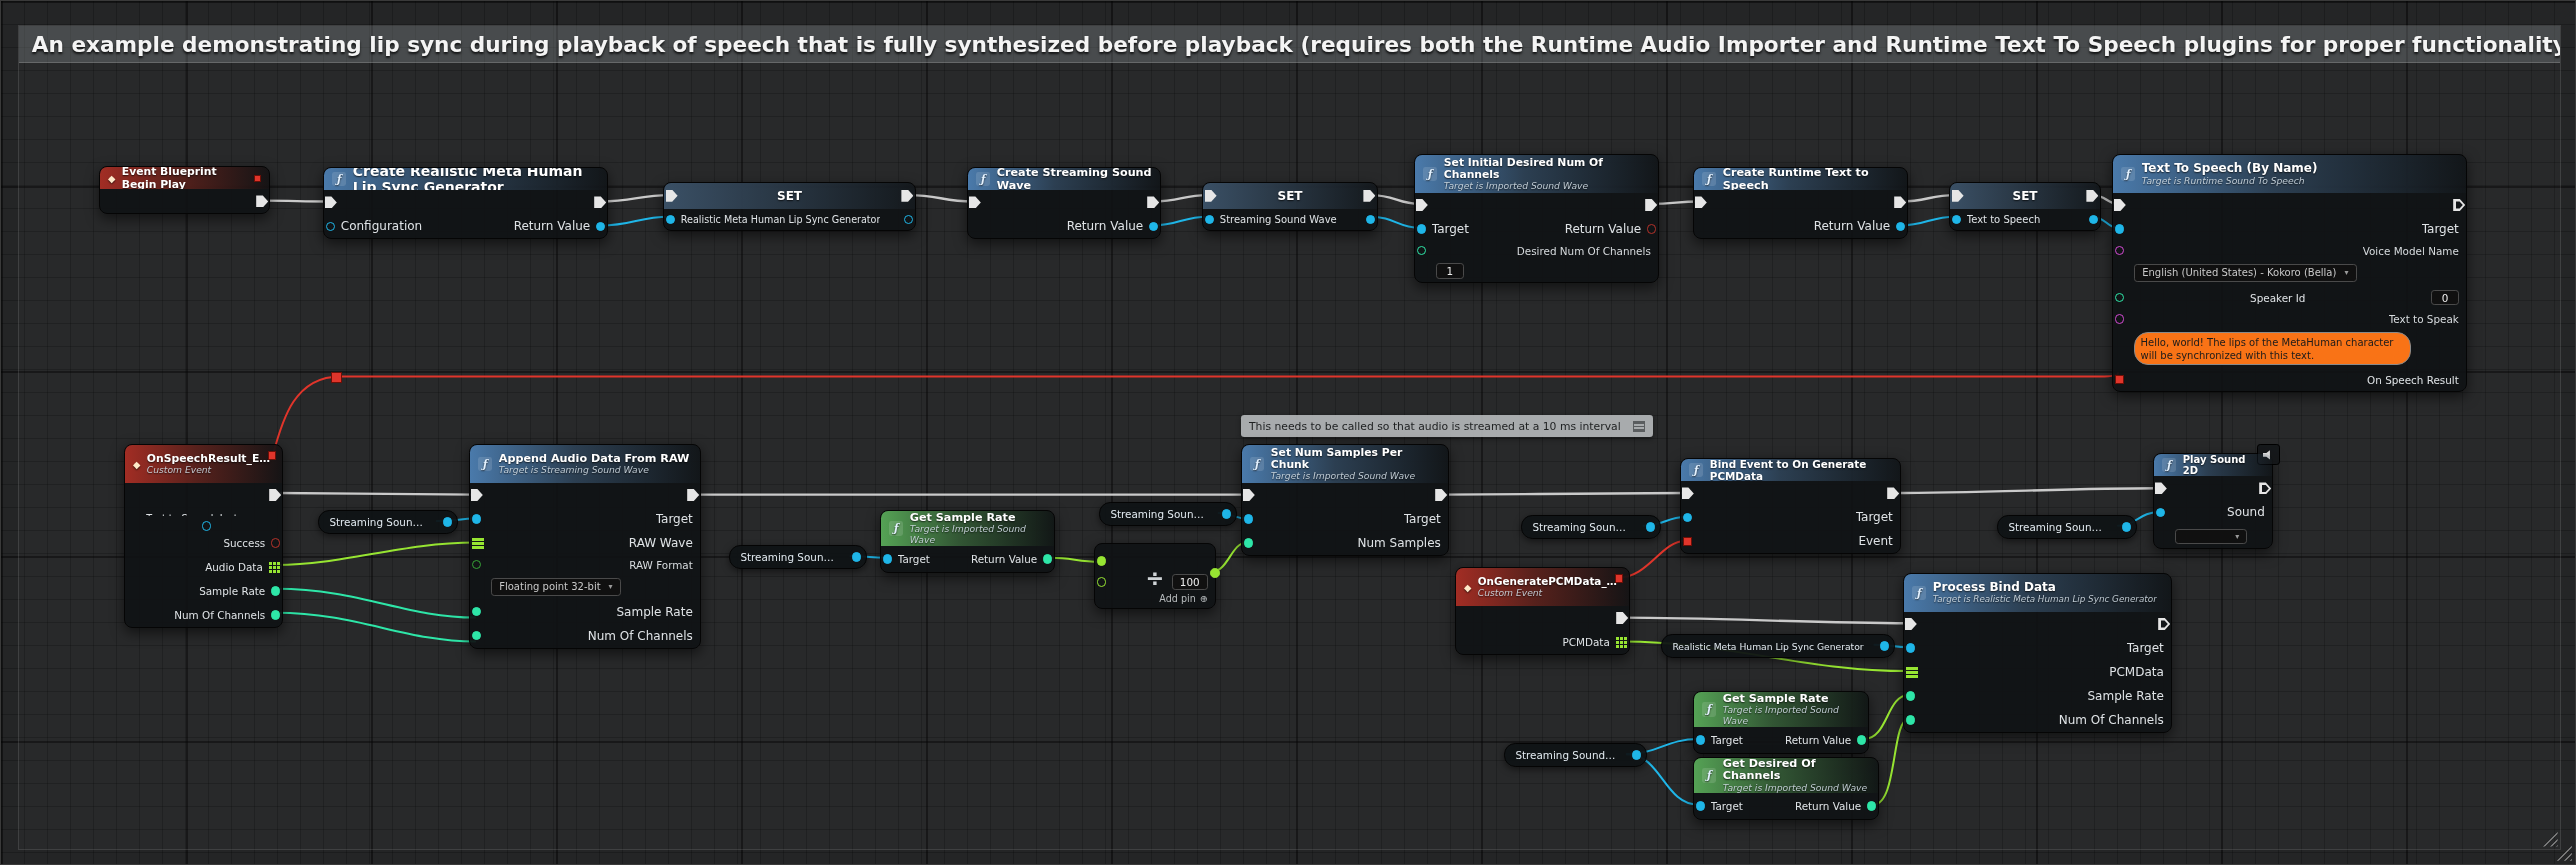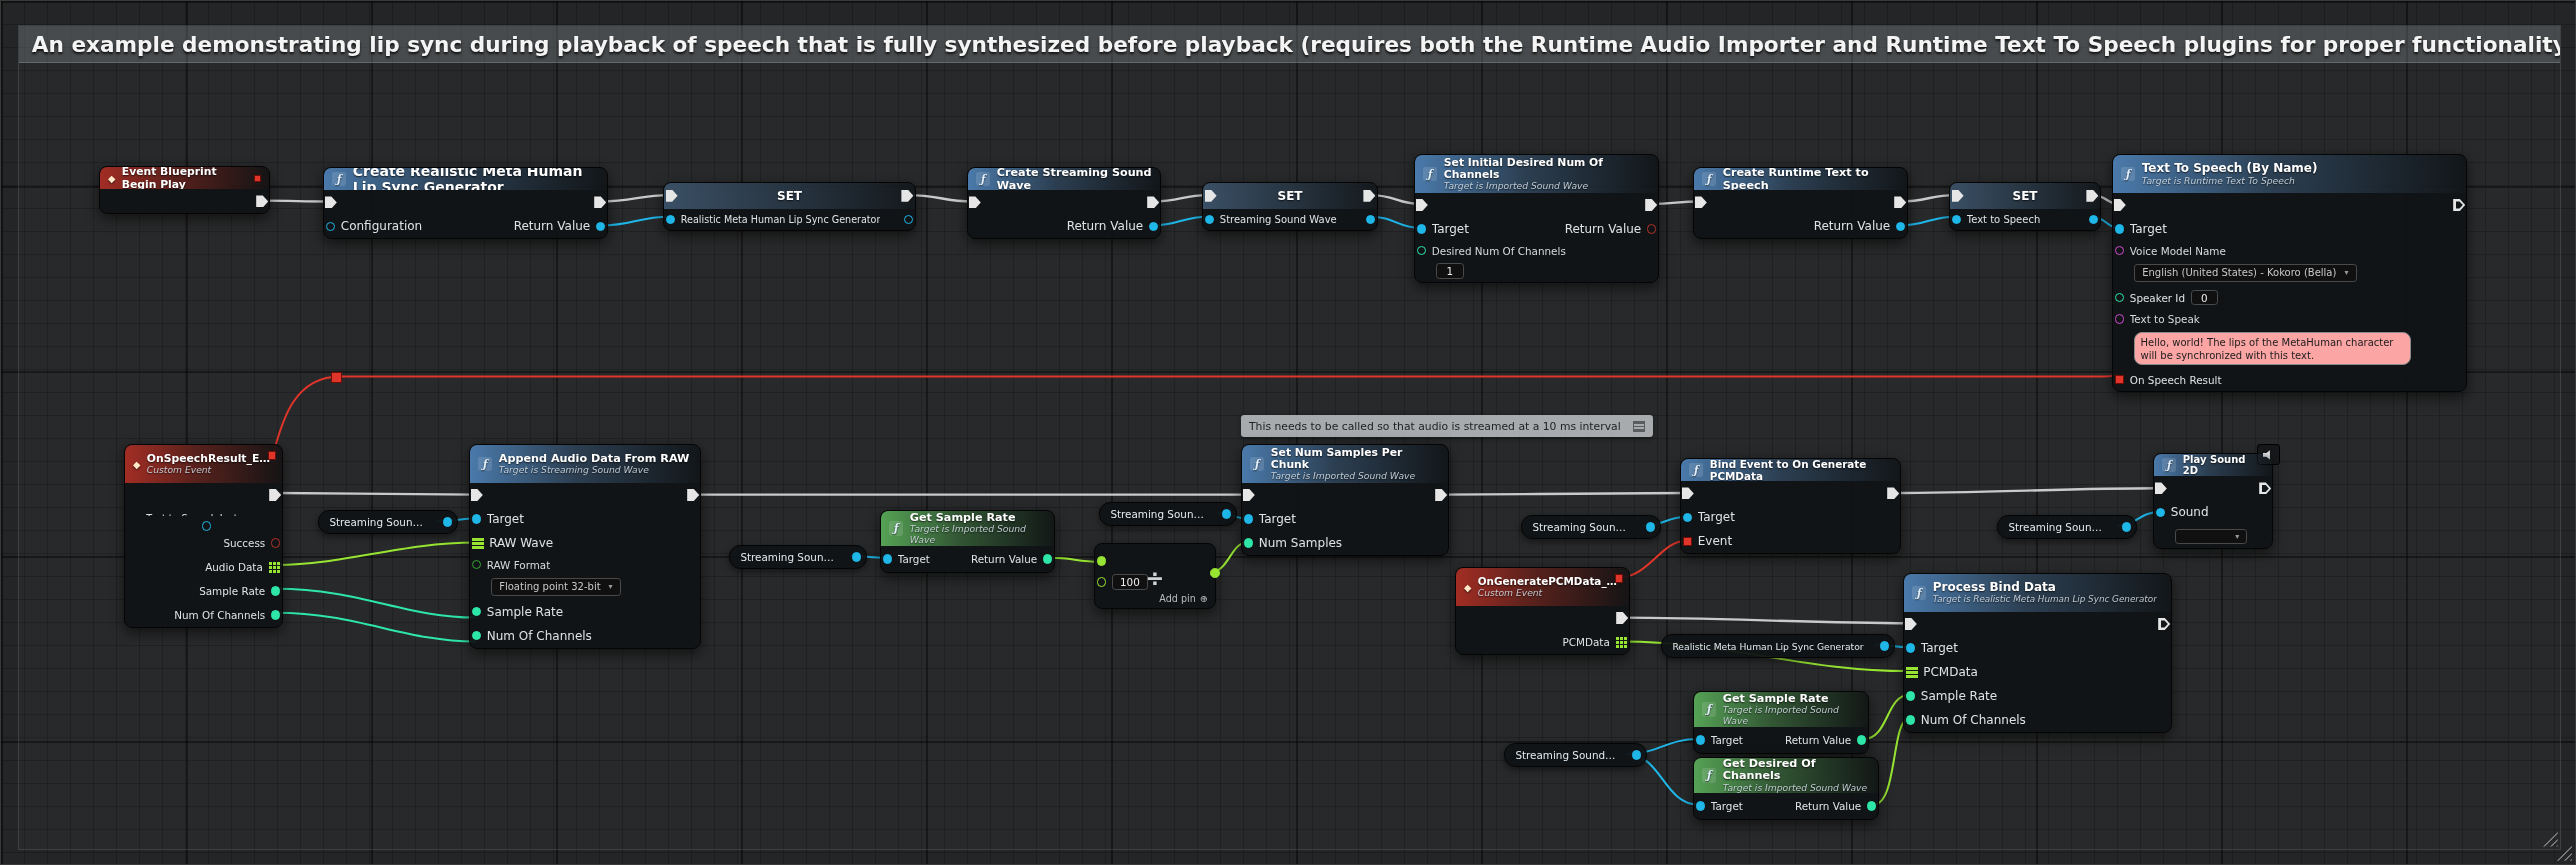--- a/index.html
+++ b/index.html
@@ -31,21 +31,21 @@
   .hdr .col{display:flex;flex-direction:column;line-height:1.12;overflow:hidden;}
   .hdr .sub{font-weight:normal;font-style:italic;font-size:9.2px;color:#cfdae2;opacity:.9;}
   .h-fn{background:linear-gradient(90deg,#4a7aab 0%,rgba(62,92,122,.6) 45%,rgba(30,42,54,.1) 100%);}
   .h-ev{background:linear-gradient(90deg,#a22d24 0%,rgba(135,42,32,.6) 45%,rgba(60,20,14,.1) 100%);}
   .h-pure{background:linear-gradient(90deg,#55a255 0%,rgba(72,130,72,.6) 45%,rgba(28,56,28,.1) 100%);}
   .h-set{background:linear-gradient(90deg,rgba(72,100,128,.75),rgba(40,54,68,.15));}
   .fico{font-style:italic;font-family:"DejaVu Serif","Liberation Serif",serif;color:#e4f2ff;
     background:rgba(255,255,255,.13);border-radius:2.4px;min-width:14.4px;height:14.4px;display:flex;
     align-items:center;justify-content:center;font-size:10.4px;flex:none;}
   .eico{color:#ffe9c9;font-size:9.6px;flex:none;}
-  .row{display:flex;align-items:center;height:24px;padding:0 7.2px;gap:5.6px;font-size:12px;white-space:nowrap;}
+  .row{display:flex;align-items:center;height:24px;padding:0 7.2px;gap:5.6px;font-size:12px;white-space:nowrap;justify-content:space-between;}
   .row.sm{height:19px;font-size:10.4px;color:#d7dbde;}
   .sp{flex:1;}
   .lbl{overflow:hidden;text-overflow:ellipsis;}
   .pexec{width:12px;height:12px;background:#e6e6e6;clip-path:polygon(0 0,55% 0,100% 50%,55% 100%,0 100%);
     position:relative;flex:none;}
   .pexec.l{margin-left:-6.4px;} .pexec.r{margin-right:-6.4px;}
   .pexec.h::after{content:'';position:absolute;inset:2.4px;background:#14171a;
     clip-path:polygon(0 0,55% 0,100% 50%,55% 100%,0 100%);}
   .pc{width:9.6px;height:9.6px;border-radius:50%;border:1.6px solid var(--c);box-sizing:border-box;flex:none;}
   .pc.f{background:var(--c);}
@@ -55,21 +55,21 @@
   .parrw{width:12px;height:12px;position:relative;flex:none;}
   .parrw.l{margin-left:-5.6px;} .parrw.r{margin-right:-5.6px;}
   .parr{position:absolute;left:0.8px;top:0.8px;width:3.2px;height:3.2px;background:var(--c);
     box-shadow:4px 0 var(--c),8px 0 var(--c),0 4px var(--c),4px 4px var(--c),8px 4px var(--c),
     0 8px var(--c),4px 8px var(--c),8px 8px var(--c);}
   .ibox{background:#101010;border:0.8px solid #4a4a4a;border-radius:3.2px;color:#eee;font-size:10.4px;
     padding:0.8px 7.2px;min-width:11.2px;text-align:center;}
   .dd{background:#101010;border:0.8px solid #4a4a4a;border-radius:3.2px;color:#c8c8c8;font-size:10px;
     padding:2.4px 7.2px;display:flex;align-items:center;gap:8px;}
   .dd .car{color:#9a9a9a;font-size:8px;}
-  .tta{background:#fca5a5;color:#1b1b1b;border:0.8px solid #8a8a8a;border-radius:8px;font-size:10px;
+  .tta{background:#f97316;color:#1b1b1b;border:0.8px solid #8a8a8a;border-radius:14px;font-size:10px;
     padding:2.4px 5.6px;line-height:1.3;white-space:normal;}
   .getter{position:absolute;display:flex;align-items:center;height:22.4px;background:rgba(15,19,21,.95);
     border:0.8px solid #040404;border-radius:11.2px;padding:0 4.8px 0 10.4px;color:#e2eaf0;font-size:10.4px;gap:7.2px;
     box-shadow:0 2.4px 7.2px rgba(0,0,0,.5);white-space:nowrap;}
   .bubble{position:absolute;display:flex;align-items:center;gap:12px;height:22.4px;background:rgba(185,189,191,.88);
     color:#1d1f20;border-radius:3.2px;padding:0 8px;font-size:10.8px;box-shadow:0 1.6px 4.8px rgba(0,0,0,.4);white-space:nowrap;}
   .bubble .bico{width:10.4px;height:8.8px;background:
     repeating-linear-gradient(#5a5d5f 0 1.6px,transparent 1.6px 3.6px);border:0.8px solid #5a5d5f;flex:none;}
   .deleg-tr{position:absolute;right:5.6px;top:6.4px;}
   .speaker{position:absolute;right:-8px;top:-9.6px;width:21px;height:19px;background:rgba(20,22,24,.9);
@@ -291,21 +291,21 @@
       <span class="sp"></span>
       <span class="pc f r" style="--c:#1fb6e8"></span>
     </div>
   </div>
 
   <div class="node" style="left:2111px;top:153px;width:353px;">
     <div class="hdr hdr2 h-fn">
       <span class="fico">ƒ</span>
       <div class="col">
         <span class="lbl" style="font-size:12px">Text To Speech (By Name)</span>
-        <span class="sub">Target is Runtime Text To Speech</span>
+        <span class="sub">Target is Runtime Sound To Speech</span>
       </div>
     </div>
     <div class="row">
       <span class="pexec l"></span>
         <span class="sp"></span>
       <span class="pexec h r"></span>
     </div>
     <div class="row">
       <span class="pc f l" style="--c:#1fb6e8"></span>
       <span class="lbl">Target</span>

